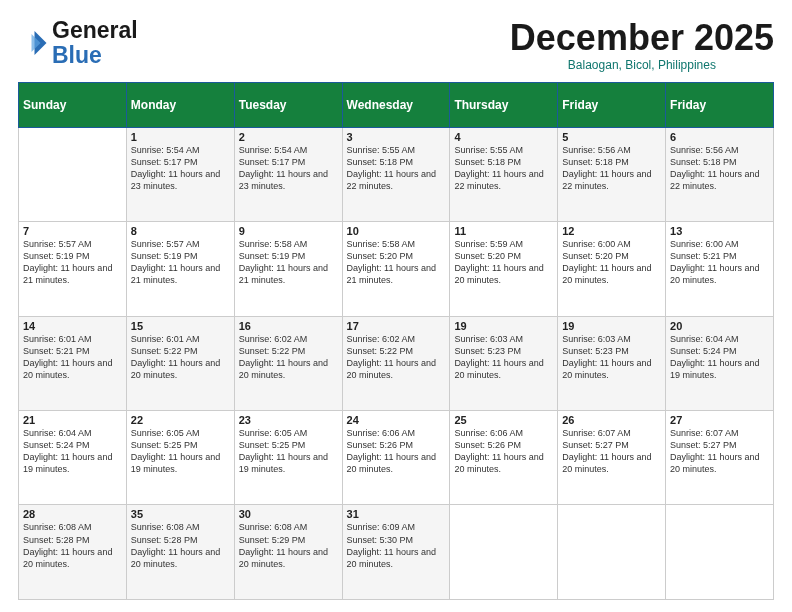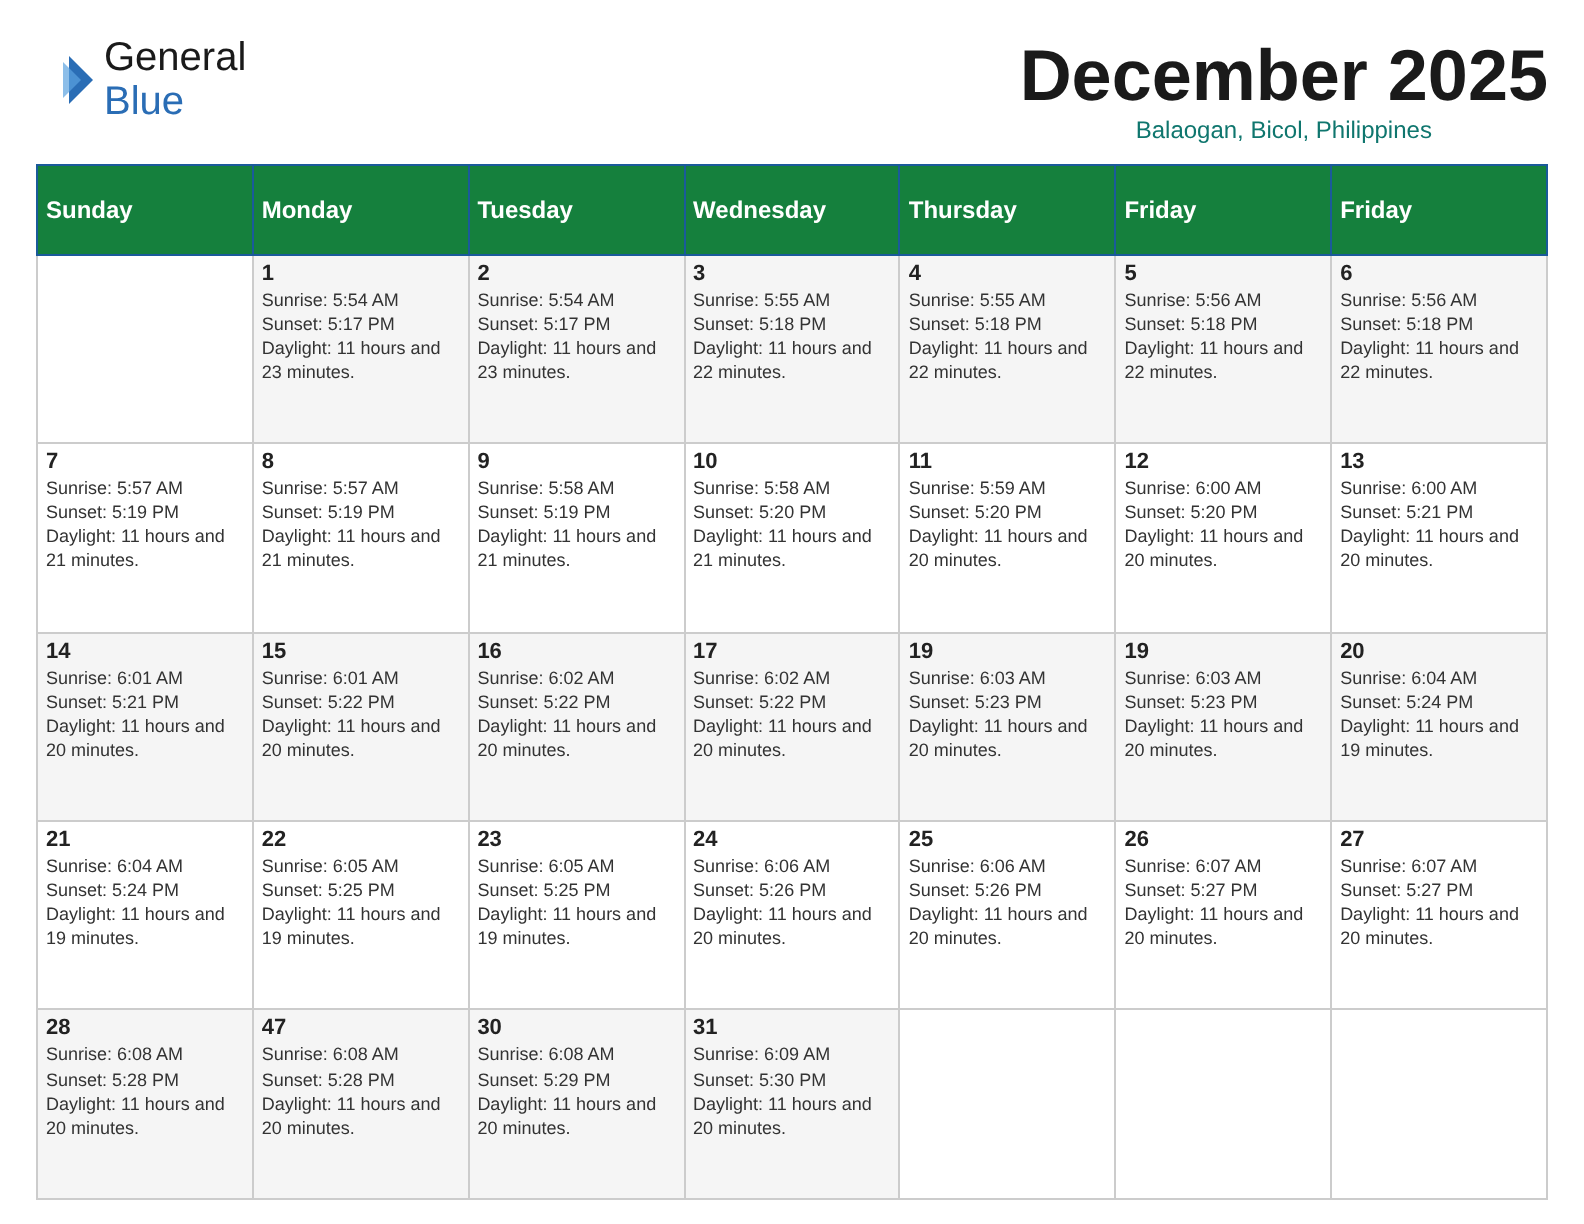--- a/index.html
+++ b/index.html
@@ -22,22 +22,22 @@
       justify-content: space-between;
       align-items: flex-start;
       margin-bottom: 10px;
     }
     .logo {
       display: flex;
       align-items: center;
       gap: 4px;
     }
     .logo-text {
-      font-size: 20px;
-      font-weight: normal;
+      font-size: 23px;
+      font-weight: bold;
       color: #1a1a1a;
       line-height: 1.1;
     }
     .logo-text span {
       color: #1a6faf;
     }
     .logo-icon {
       width: 30px;
       height: 30px;
     }
@@ -362,21 +362,21 @@
         <tr>
           <td>
           <span class="day-num">28</span>
           <div class="day-info">
             <div>Sunrise: 6:08 AM</div>
             <div>Sunset: 5:28 PM</div>
             <div>Daylight: 11 hours and 20 minutes.</div>
           </div>
         </td>
           <td>
-          <span class="day-num">47</span>
+          <span class="day-num">35</span>
           <div class="day-info">
             <div>Sunrise: 6:08 AM</div>
             <div>Sunset: 5:28 PM</div>
             <div>Daylight: 11 hours and 20 minutes.</div>
           </div>
         </td>
           <td>
           <span class="day-num">30</span>
           <div class="day-info">
             <div>Sunrise: 6:08 AM</div>

